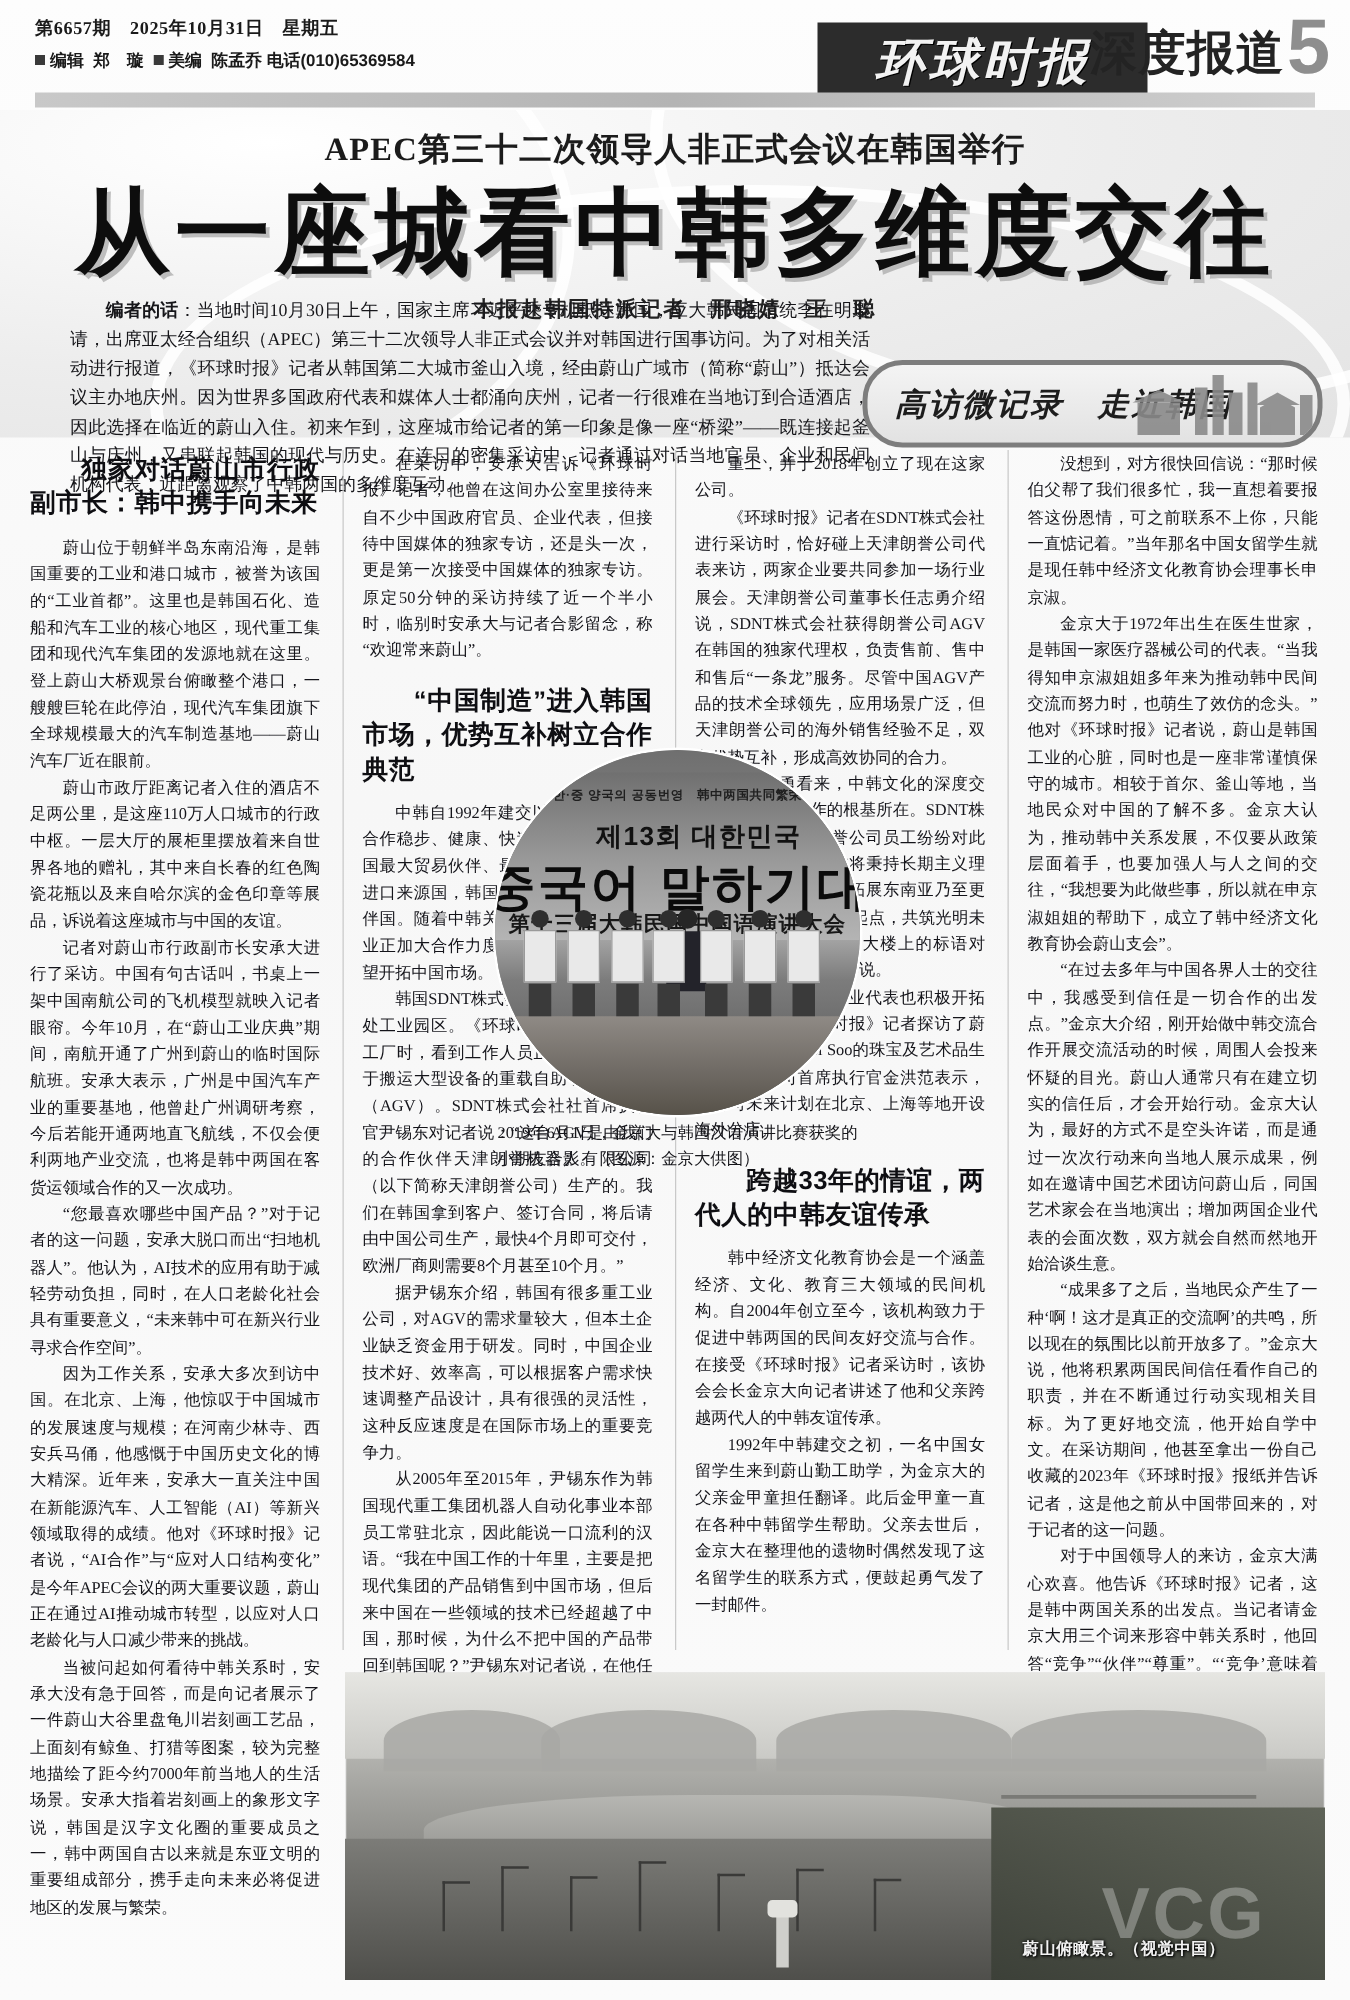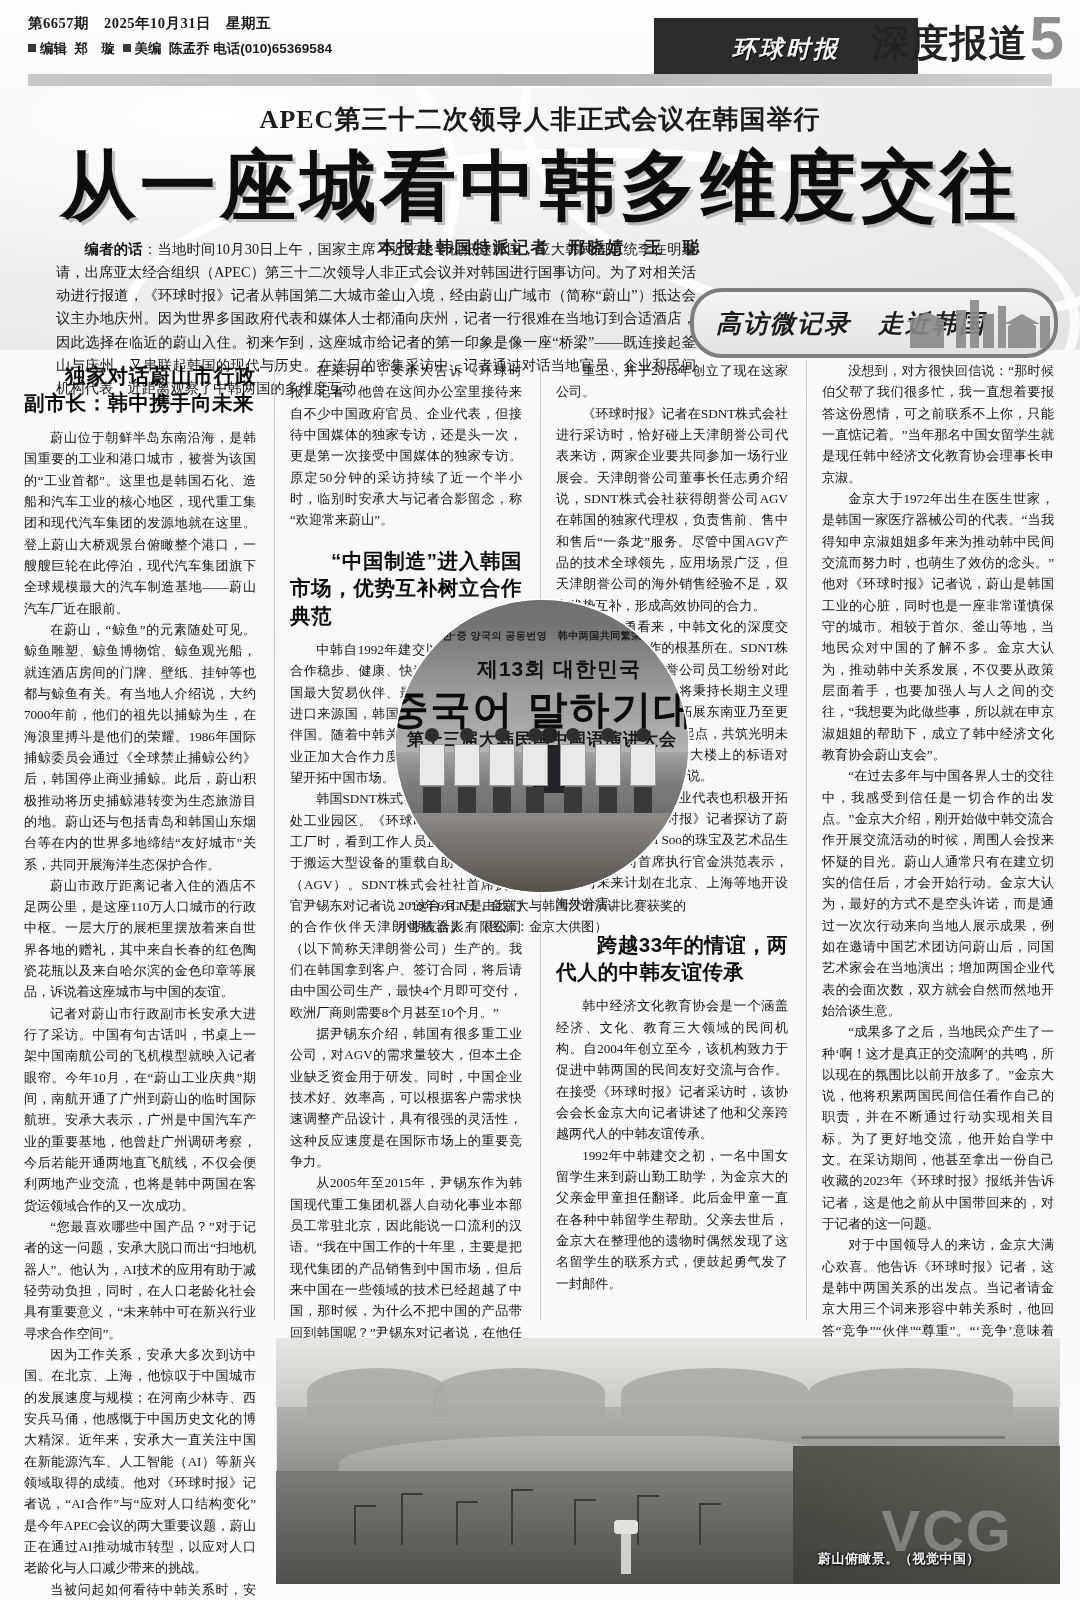--- a/index.html
+++ b/index.html
@@ -27,21 +27,21 @@
     font-family:"Liberation Serif",serif;font-weight:700;}
   .mh-staff{font-size:13.5px;margin-top:5px;color:#1a1a1a;font-weight:700;
     font-family:"Liberation Sans",sans-serif;}
   .sq{display:inline-block;width:8px;height:8px;background:#3a3a3a;
     margin-right:4px;vertical-align:1px;}
   .mh-logo{
     position:absolute;left:654px;top:18px;width:264px;height:62px;
     background:#2c2c2c;color:#f2f2f2;
     display:flex;align-items:center;justify-content:center;
     font-family:"Liberation Serif",serif;font-weight:700;
-    font-size:24px;letter-spacing:3px;
+    font-size:40px;letter-spacing:3px;
     font-style:italic;
     text-shadow:1px 1px 0 #000;
   }
   .mh-right{
     position:absolute;right:16px;top:14px;
     display:flex;align-items:flex-end;
   }
   .mh-section{
     font-size:38px;font-weight:700;letter-spacing:1px;color:#232323;
     font-family:"Liberation Serif",serif;line-height:1;margin-left:11px;
@@ -293,21 +293,20 @@
 
   <div class="cols">
 
     <div class="vrule" style="left:250px;"></div>
     <div class="vrule" style="left:516px;"></div>
     <div class="vrule" style="left:782px;"></div>
 
     <div class="col c1">
       <span class="sub">独家对话蔚山市行政副市长：韩中携手向未来</span>
       <p>蔚山位于朝鲜半岛东南沿海，是韩国重要的工业和港口城市，被誉为该国的“工业首都”。这里也是韩国石化、造船和汽车工业的核心地区，现代重工集团和现代汽车集团的发源地就在这里。登上蔚山大桥观景台俯瞰整个港口，一艘艘巨轮在此停泊，现代汽车集团旗下全球规模最大的汽车制造基地——蔚山汽车厂近在眼前。</p>
-      <p>在蔚山，“鲸鱼”的元素随处可见。鲸鱼雕塑、鲸鱼博物馆、鲸鱼观光船，就连酒店房间的门牌、壁纸、挂钟等也都与鲸鱼有关。有当地人介绍说，大约7000年前，他们的祖先以捕鲸为生，在海浪里搏斗是他们的荣耀。1986年国际捕鲸委员会通过《全球禁止捕鲸公约》后，韩国停止商业捕鲸。此后，蔚山积极推动将历史捕鲸港转变为生态旅游目的地。蔚山还与包括青岛和韩国山东烟台等在内的世界多地缔结“友好城市”关系，共同开展海洋生态保护合作。</p>
       <p>蔚山市政厅距离记者入住的酒店不足两公里，是这座110万人口城市的行政中枢。一层大厅的展柜里摆放着来自世界各地的赠礼，其中来自长春的红色陶瓷花瓶以及来自哈尔滨的金色印章等展品，诉说着这座城市与中国的友谊。</p>
       <p>记者对蔚山市行政副市长安承大进行了采访。中国有句古话叫，书桌上一架中国南航公司的飞机模型就映入记者眼帘。今年10月，在“蔚山工业庆典”期间，南航开通了广州到蔚山的临时国际航班。安承大表示，广州是中国汽车产业的重要基地，他曾赴广州调研考察，今后若能开通两地直飞航线，不仅会便利两地产业交流，也将是韩中两国在客货运领域合作的又一次成功。</p>
       <p>“您最喜欢哪些中国产品？”对于记者的这一问题，安承大脱口而出“扫地机器人”。他认为，AI技术的应用有助于减轻劳动负担，同时，在人口老龄化社会具有重要意义，“未来韩中可在新兴行业寻求合作空间”。</p>
       <p>因为工作关系，安承大多次到访中国。在北京、上海，他惊叹于中国城市的发展速度与规模；在河南少林寺、西安兵马俑，他感慨于中国历史文化的博大精深。近年来，安承大一直关注中国在新能源汽车、人工智能（AI）等新兴领域取得的成绩。他对《环球时报》记者说，“AI合作”与“应对人口结构变化”是今年APEC会议的两大重要议题，蔚山正在通过AI推动城市转型，以应对人口老龄化与人口减少带来的挑战。</p>
       <p>当被问起如何看待中韩关系时，安承大没有急于回答，而是向记者展示了一件蔚山大谷里盘龟川岩刻画工艺品，上面刻有鲸鱼、打猎等图案，较为完整地描绘了距今约7000年前当地人的生活场景。安承大指着岩刻画上的象形文字说，韩国是汉字文化圈的重要成员之一，韩中两国自古以来就是东亚文明的重要组成部分，携手走向未来必将促进地区的发展与繁荣。</p>
     </div>
 
     <div class="col c2">
       <p>在采访中，安承大告诉《环球时报》记者，他曾在这间办公室里接待来自不少中国政府官员、企业代表，但接待中国媒体的独家专访，还是头一次，更是第一次接受中国媒体的独家专访。原定50分钟的采访持续了近一个半小时，临别时安承大与记者合影留念，称“欢迎常来蔚山”。</p>
       <span class="sub gapsub">“中国制造”进入韩国市场，优势互补树立合作典范</span>

